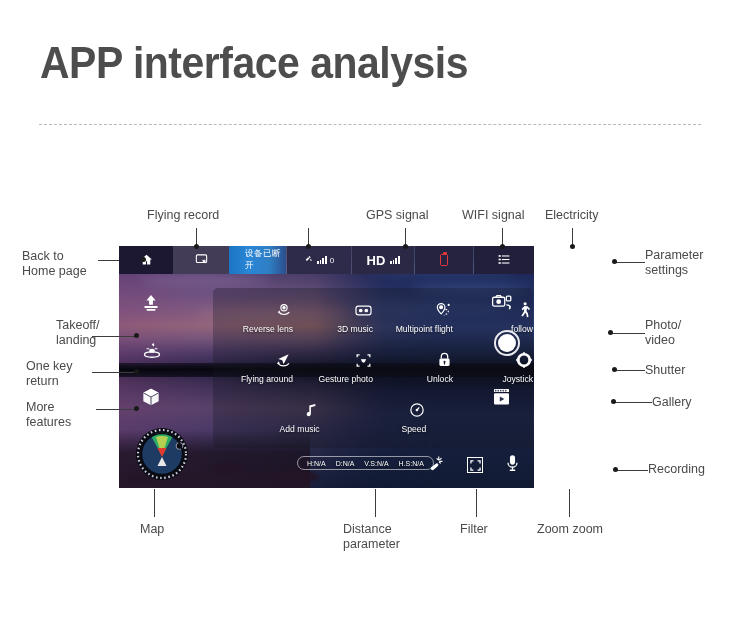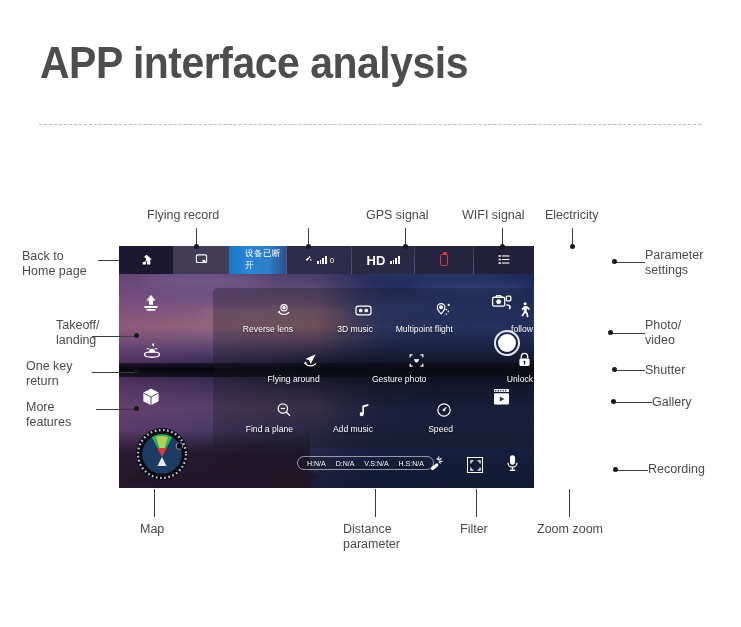--- a/index.html
+++ b/index.html
@@ -423,33 +423,35 @@
         <span class="feat-icon">
           <svg width="17" height="18" viewBox="0 0 24 24" fill="none" stroke="#fff" stroke-width="1.8">
             <path d="M7.5 10V7.2a4.5 4.5 0 0 1 9 0V10"></path>
             <rect x="4.8" y="10" width="14.4" height="10.5" rx="2" fill="#fff" stroke="none"></rect>
             <circle cx="12" cy="14.6" r="1.5" fill="#1a1a2a" stroke="none"></circle>
             <rect x="11.2" y="15" width="1.6" height="3.4" fill="#1a1a2a" stroke="none"></rect>
           </svg>
         </span>
         <span class="feat-label">Unlock</span>
       </div>
+      <div class="feat-cell">
+        <span class="feat-icon">
+          <svg width="18" height="18" viewBox="0 0 24 24" fill="#fff">
+            <path d="M12 2.5a9.5 9.5 0 1 0 0 19 9.5 9.5 0 0 0 0-19zm0 3.6a5.9 5.9 0 1 1 0 11.8 5.9 5.9 0 0 1 0-11.8z"></path>
+            <rect x="10.4" y="1.6" width="3.2" height="4.2" rx="1"></rect>
+            <rect x="10.4" y="18.2" width="3.2" height="4.2" rx="1"></rect>
+            <rect x="1.6" y="10.4" width="4.2" height="3.2" rx="1"></rect>
+            <rect x="18.2" y="10.4" width="4.2" height="3.2" rx="1"></rect>
+          </svg>
+        </span>
+        <span class="feat-label">Joystick</span>
+      </div>
     </div>
 
     <div class="feat-row">
-      <div class="feat-cell">
-        <span class="feat-icon">
-          <svg width="18" height="18" viewBox="0 0 24 24" fill="none" stroke="#fff" stroke-width="1.7">
-            <circle cx="10.5" cy="10" r="6.2"></circle>
-              <path d="M7.6 10h5.8"></path>
-              <path d="M15 14.6 20 19.6"></path>
-          </svg>
-        </span>
-        <span class="feat-label">Find a plane</span>
-      </div>
       <div class="feat-cell">
         <span class="feat-icon">
           <svg width="16" height="19" viewBox="0 0 24 24" fill="#fff">
             <path d="M10 17.5a3 3 0 1 1-2-2.8V4.5l9-2.2v3.1l-6.6 1.6v10.5z"></path>
           </svg>
         </span>
         <span class="feat-label">Add music</span>
       </div>
       <div class="feat-cell">
         <span class="feat-icon">

